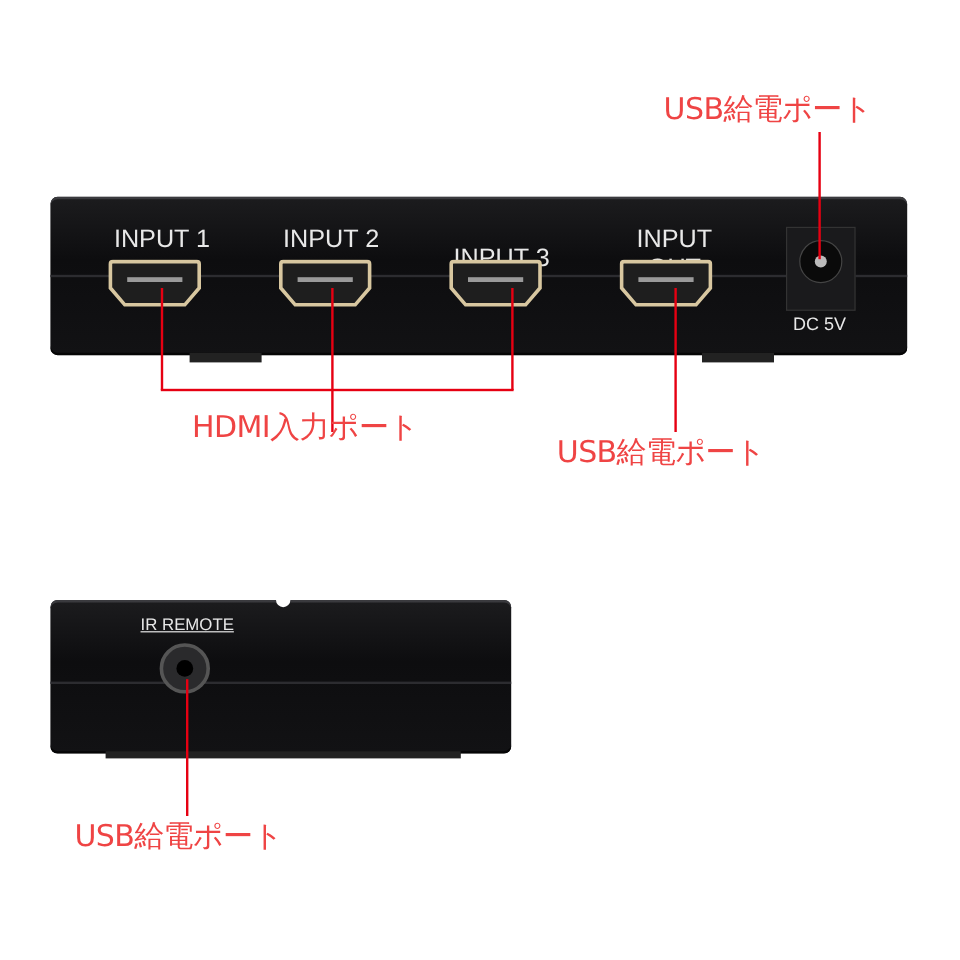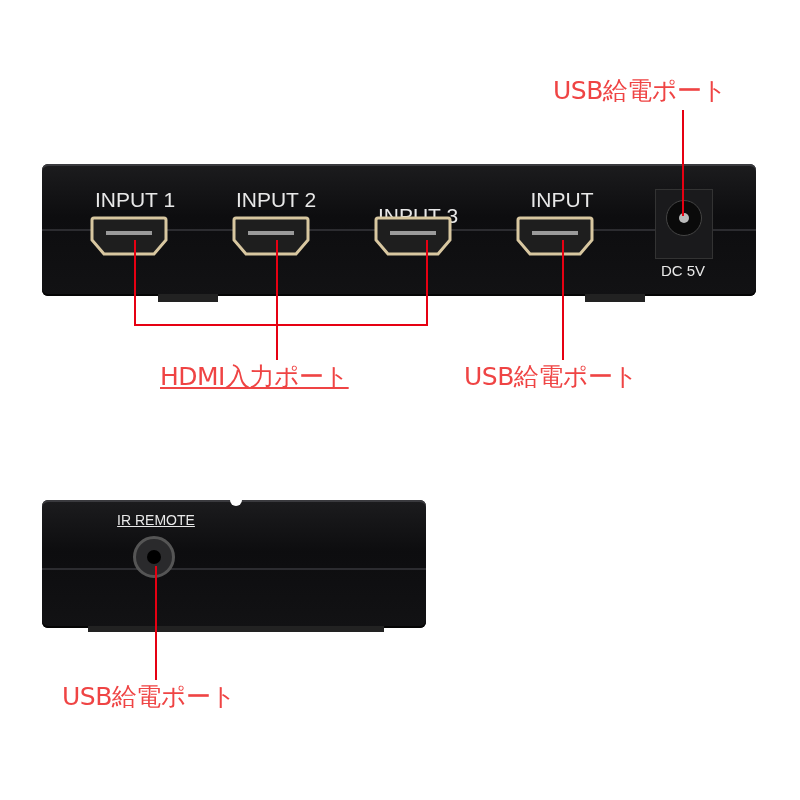--- a/index.html
+++ b/index.html
@@ -51,21 +51,21 @@
 </div>
 <div class="abs lbl" style="left:650px;top:262px;width:66px;font-size:15px;">DC 5V</div>
 
 <div class="callout" style="left:553px;top:74px;">USB給電ポート</div>
 <div class="red" style="left:682px;top:110px;width:2px;height:106px;"></div>
 
 <div class="red" style="left:134px;top:240px;width:2px;height:85px;"></div>
 <div class="red" style="left:426px;top:240px;width:2px;height:85px;"></div>
 <div class="red" style="left:134px;top:324px;width:294px;height:2px;"></div>
 <div class="red" style="left:276px;top:240px;width:2px;height:120px;"></div>
-<div class="callout" style="left:160px;top:360px;text-decoration:underline;">HDMI入力ポート</div>
+<div class="callout" style="left:160px;top:339px;">HDMI入力ポート</div>
 
 <div class="red" style="left:562px;top:240px;width:2px;height:120px;"></div>
 <div class="callout" style="left:464px;top:360px;">USB給電ポート</div>
 
 <div class="abs device" style="left:42px;top:500px;width:384px;height:128px;">
   <div class="seam" style="top:68px;"></div>
   <div class="abs" style="left:188px;top:-2px;width:12px;height:8px;border-radius:0 0 6px 6px;background:#fff;"></div>
 </div>
 <div class="foot" style="left:88px;top:626px;width:296px;height:6px;"></div>
 <div class="abs lbl" style="left:96px;top:512px;width:120px;font-size:14px;text-decoration:underline;">IR REMOTE</div>

